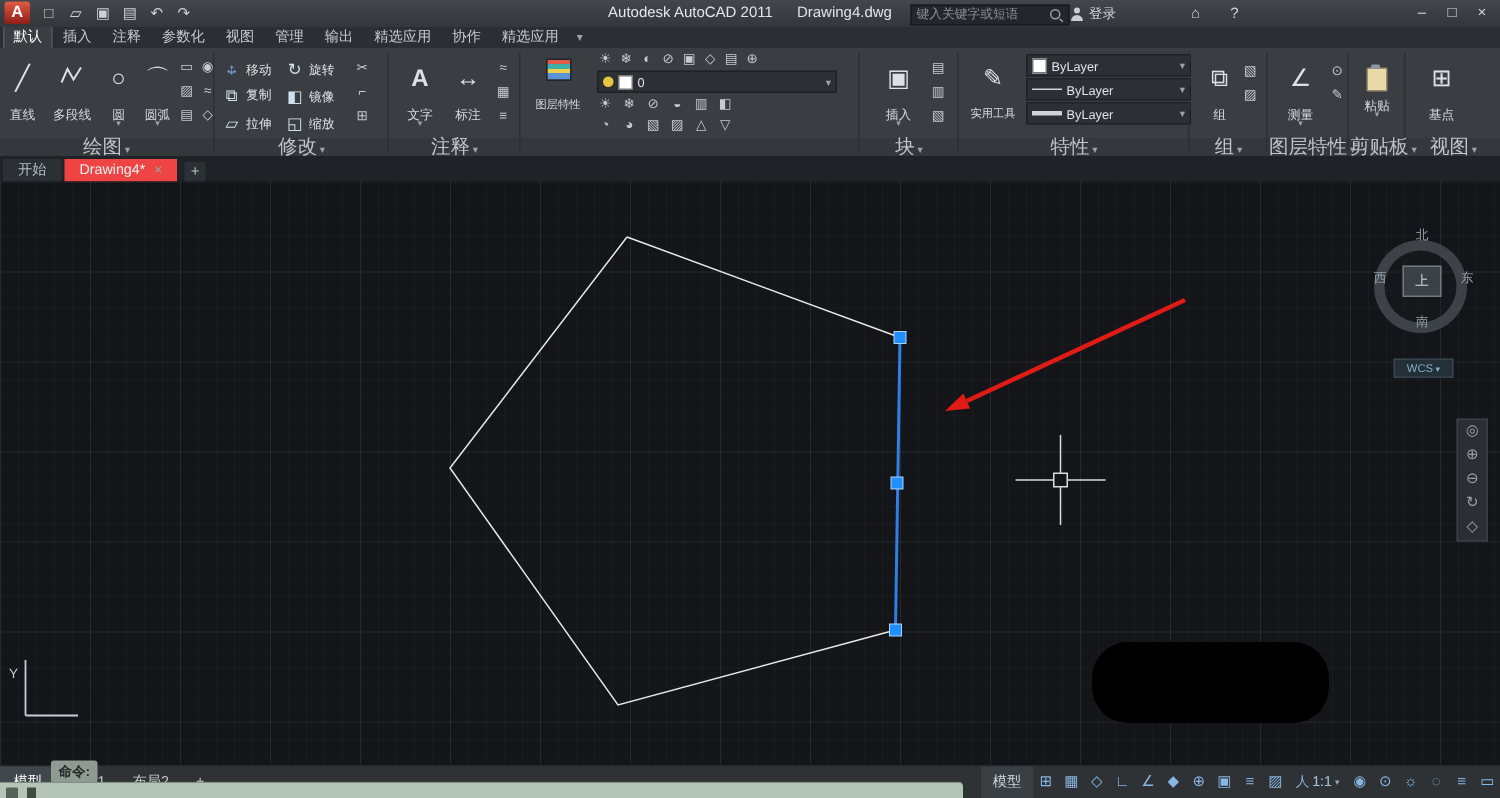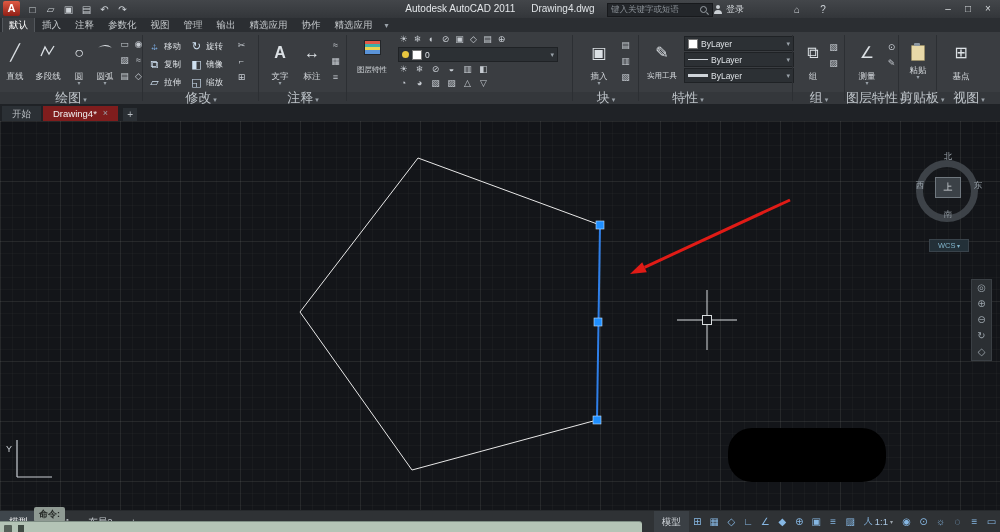--- a/index.html
+++ b/index.html
@@ -60,21 +60,21 @@
   .bulb{width:7px;height:7px;border-radius:50%;background:#e8c63f;display:inline-block;}
   .lin{width:20px;height:1px;background:#cfd4d9;display:inline-block;}
   .lin.th{height:3px;}
   .ic-paste{width:12px;height:14px;background:#e8d9a8;border:1px solid #9a8f6a;display:inline-block;position:relative;border-radius:1px;margin-top:10px;}
   .ic-paste::before{content:"";position:absolute;top:-3px;left:2px;width:6px;height:3px;background:#8b96a0;border-radius:1px;}
   .gold{color:#d8b14a;}
 
   
   #ftabs{position:absolute;left:0;top:104px;width:1000px;height:17px;background:#1f2226;display:flex;align-items:flex-end;padding-left:2px;box-sizing:border-box;}
   .ftab{height:15px;line-height:15px;padding:0 10px;font-size:9.5px;color:#b9bec3;background:#2b3035;margin-right:2px;display:flex;align-items:center;gap:6px;}
-  .ftab.active{background:#7f1d1d;color:#f0f0f0;align-items:flex-end;}
+  .ftab.active{background:#ef4444;color:#f0f0f0;align-items:flex-end;}
   .fx{color:#9aa2a9;font-size:9px;}
   .fx::after{content:"×";}
   .fplus{width:14px;height:13px;background:#2b3035;color:#b9bec3;text-align:center;line-height:13px;font-size:10px;margin-left:3px;}
   .fplus::after{content:"+";}
 
   
   #canvas{position:absolute;left:0;top:121px;width:1000px;height:389px;background-color:#131519;
     background-image:
       linear-gradient(rgba(255,255,255,.055) 1px,transparent 1px),
       linear-gradient(90deg,rgba(255,255,255,.055) 1px,transparent 1px),
@@ -298,21 +298,21 @@
       <span class="grow">ByLayer</span>
     </div>
     <div class="combo" style="left:684px;top:20px;width:102px">
       <span class="lin"></span>
       <span class="grow">ByLayer</span>
     </div>
     <div class="combo" style="left:684px;top:36px;width:102px">
       <span class="lin th"></span>
       <span class="grow">ByLayer</span>
     </div>
-    <div class="plbl" style="left:612px;width:152px">特性</div>
+    <div class="plbl" style="left:640px;width:152px">特性</div>
     <div class="sep" style="left:792px"></div>
 
     <div class="bb" style="left:800px;width:26px">
       <div class="bi">⧉</div>
       <div class="bl">组</div>
     </div>
     <div id="group-extras" class="mini" style="left:828px;top:10px;grid-template-columns:12px">
         <span class="dico">▧</span>
         <span class="dico">▨</span>
       </div>

